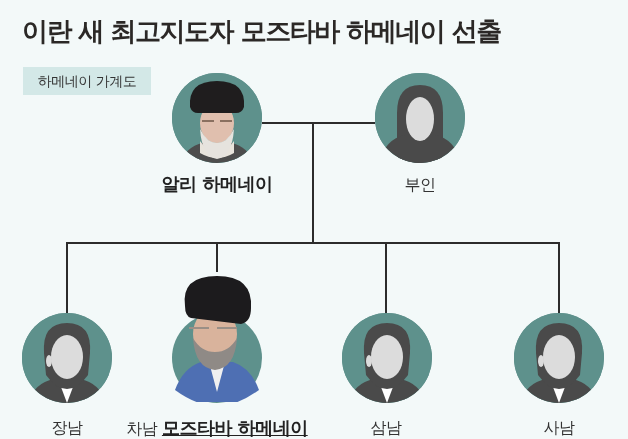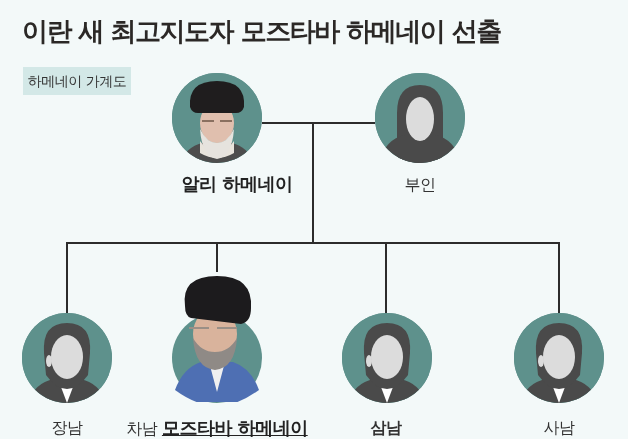--- a/index.html
+++ b/index.html
@@ -10,21 +10,21 @@
     color:#2a2a2a;
     position:relative;
   }
   .title {
     position:absolute; left:22px; top:14px;
     font-size:26px; font-weight:bold; letter-spacing:-1.5px;
     color:#2b2826; white-space:nowrap;
   }
   .badge {
     position:absolute; left:23px; top:67px;
-    width:108px; height:28px; line-height:28px;
+    width:128px; height:28px; line-height:28px;
     background:#d3e8e7; text-align:center;
     font-size:14px; color:#333; letter-spacing:-0.5px;
   }
   .line { position:absolute; background:#2c2c2c; }
   .avatar {
     position:absolute; width:90px; height:90px; border-radius:50%;
     background:#5e918c; overflow:hidden;
   }
   .avatar svg { width:100%; height:100%; display:block; }
   .label {
@@ -53,21 +53,21 @@
   <svg viewBox="0 0 90 90">
     <rect width="90" height="90" fill="#5e918c"></rect>
     <path d="M8 90 Q14 74 30 70 L60 70 Q76 74 82 90 Z" fill="#4d4d4d"></path>
     <path d="M28 68 Q45 92 62 68 L62 80 Q45 90 28 80 Z" fill="#e8e4dc"></path>
     <ellipse cx="45" cy="50" rx="17" ry="20" fill="#e0bfae"></ellipse>
     <path d="M28 56 Q30 84 45 86 Q60 84 62 56 Q55 70 45 70 Q35 70 28 56 Z" fill="#e6e3de"></path>
     <path d="M18 34 Q16 8 45 8 Q74 8 72 34 Q70 40 64 40 L26 40 Q20 40 18 34 Z" fill="#1f1d1e"></path>
     <path d="M30 48 h12 M48 48 h12" stroke="#8a7060" stroke-width="2"></path>
   </svg>
 </div>
-<div class="label bold" style="left:217px; top:172px;margin-left:20px;">알리 하메네이</div>
+<div class="label bold" style="left:217px; top:172px;">알리 하메네이</div>
 
 <div class="avatar" style="left:375px; top:73px;">
   <svg viewBox="0 0 90 90">
     <rect width="90" height="90" fill="#5e918c"></rect>
     <path d="M22 90 L22 40 Q22 12 45 12 Q68 12 68 40 L68 90 Z" fill="#4a4a4a"></path>
     <path d="M4 90 Q10 66 30 62 L60 62 Q80 66 86 90 Z" fill="#4a4a4a"></path>
     <ellipse cx="45" cy="46" rx="14" ry="22" fill="#dcdcdc"></ellipse>
   </svg>
 </div>
 <div class="label" style="left:420px; top:175px;">부인</div>
@@ -106,21 +106,21 @@
 <div class="avatar" style="left:342px; top:313px;">
   <svg viewBox="0 0 90 90">
     <rect width="90" height="90" fill="#5e918c"></rect>
     <path d="M6 90 Q12 70 32 66 L58 66 Q78 70 84 90 Z" fill="#4a4a4a"></path>
     <path d="M36 66 L45 90 L54 66 Z" fill="#ffffff"></path>
     <path d="M22 40 Q20 10 45 10 Q70 10 68 40 L66 62 Q56 76 45 76 Q34 76 24 62 Z" fill="#4a4a4a"></path>
     <ellipse cx="45" cy="44" rx="16" ry="22" fill="#dcdcdc"></ellipse>
     <ellipse cx="27" cy="48" rx="3" ry="6" fill="#dcdcdc"></ellipse>
   </svg>
 </div>
-<div class="label" style="left:386px; top:418px;font-weight:bold;">삼남</div>
+<div class="label" style="left:386px; top:418px;">삼남</div>
 
 <div class="avatar" style="left:514px; top:313px;">
   <svg viewBox="0 0 90 90">
     <rect width="90" height="90" fill="#5e918c"></rect>
     <path d="M6 90 Q12 70 32 66 L58 66 Q78 70 84 90 Z" fill="#4a4a4a"></path>
     <path d="M36 66 L45 90 L54 66 Z" fill="#ffffff"></path>
     <path d="M22 40 Q20 10 45 10 Q70 10 68 40 L66 62 Q56 76 45 76 Q34 76 24 62 Z" fill="#4a4a4a"></path>
     <ellipse cx="45" cy="44" rx="16" ry="22" fill="#dcdcdc"></ellipse>
     <ellipse cx="27" cy="48" rx="3" ry="6" fill="#dcdcdc"></ellipse>
   </svg>

